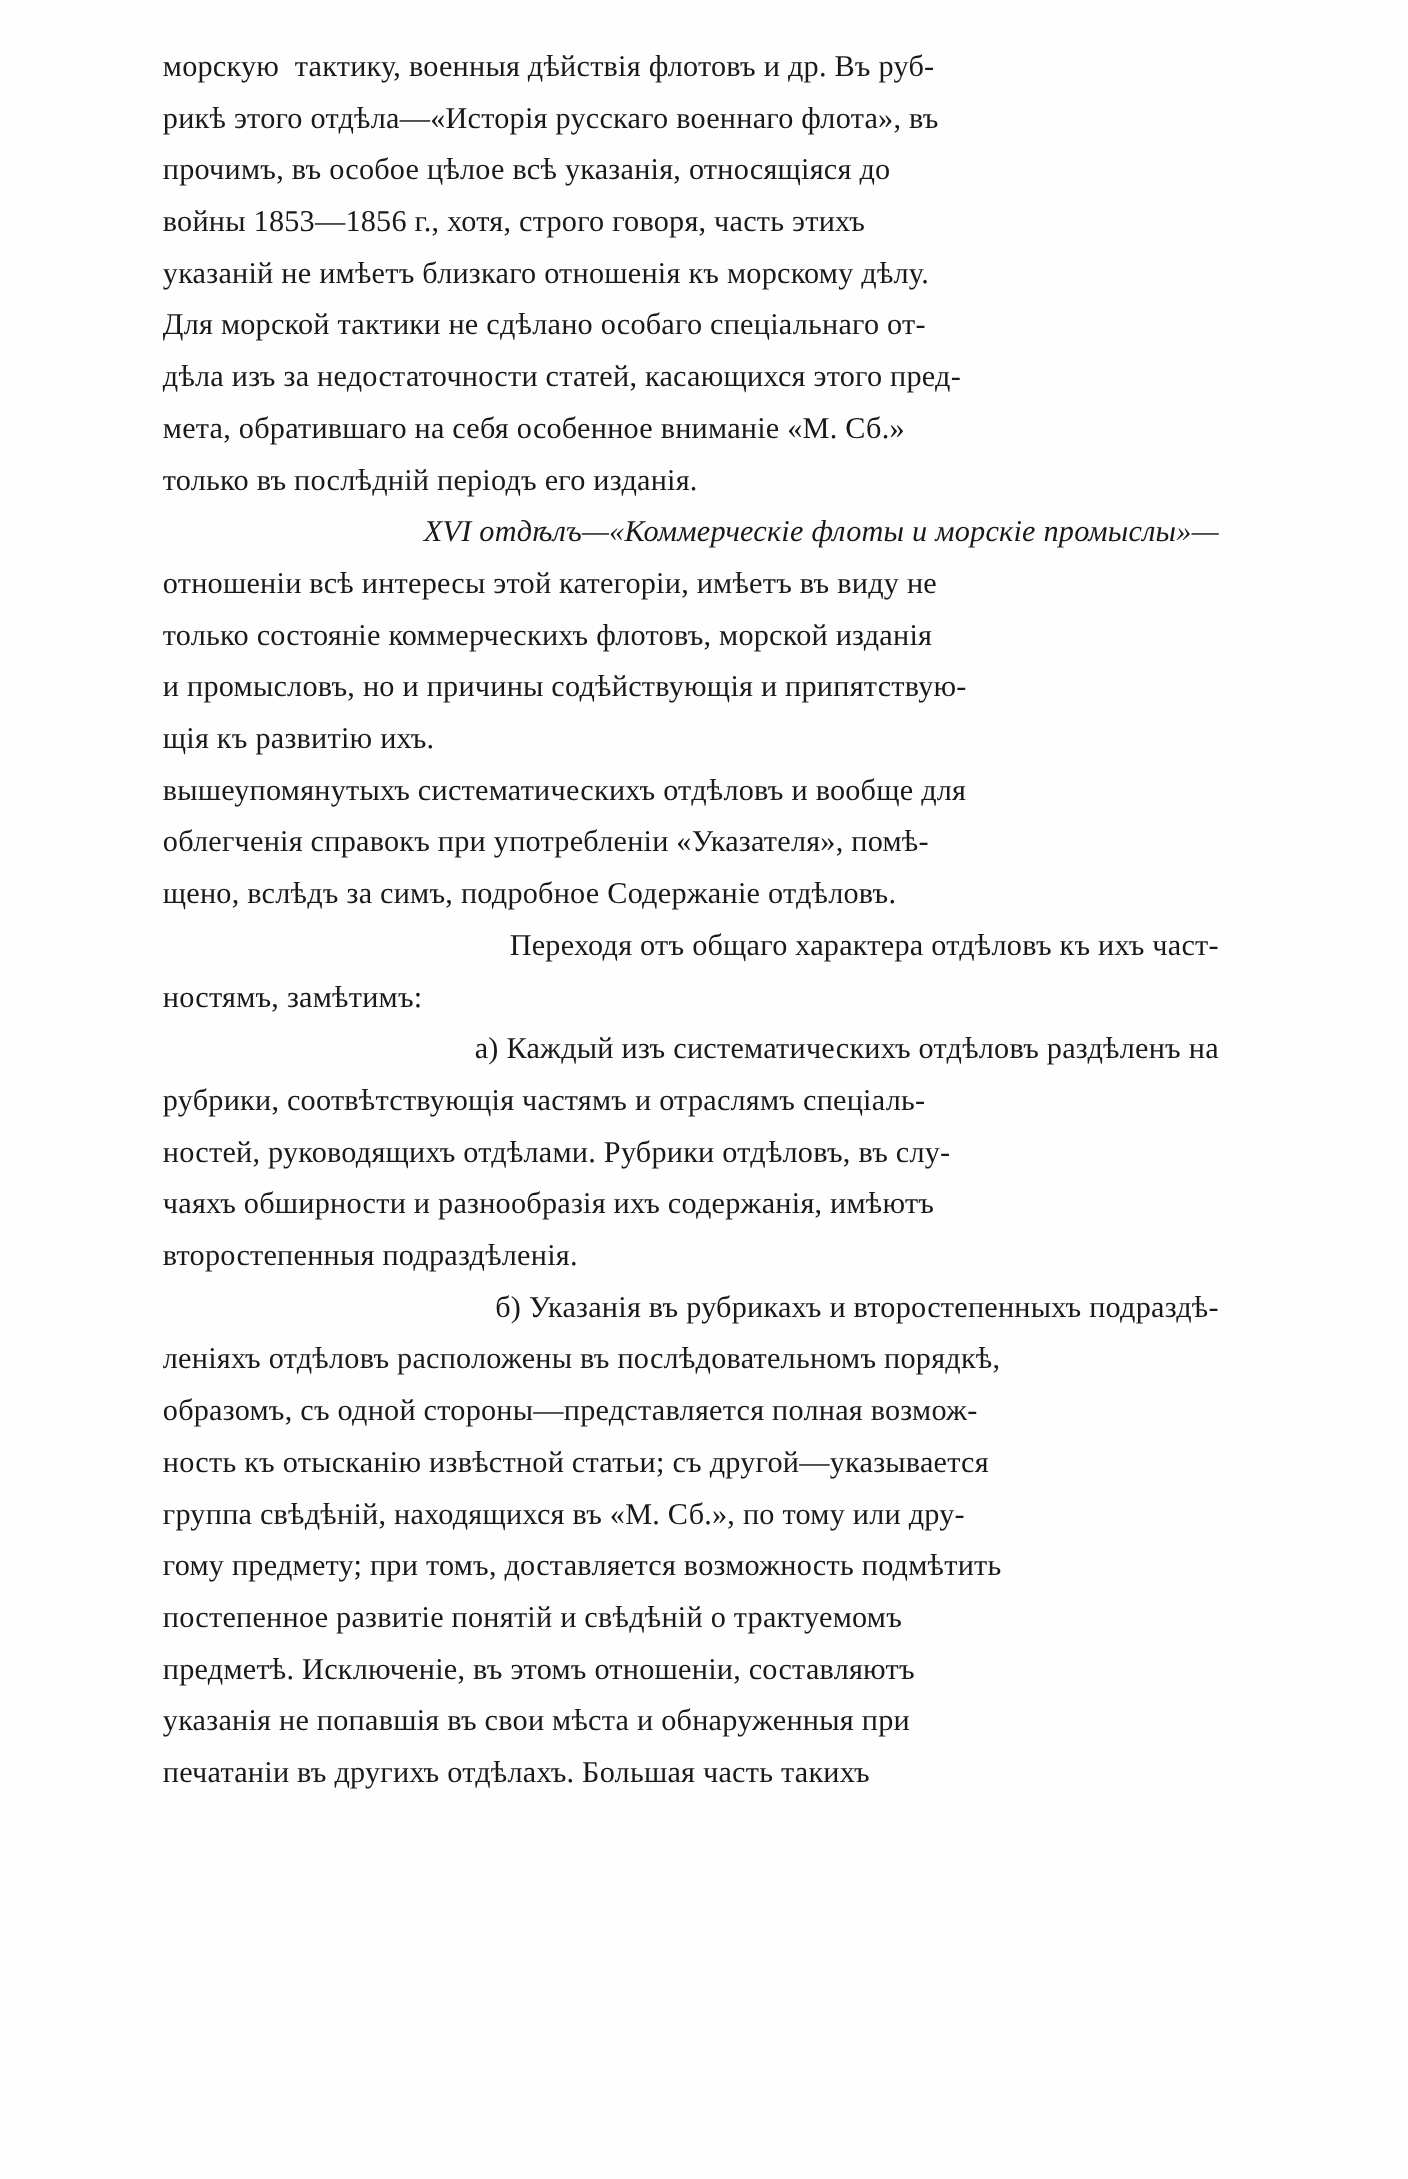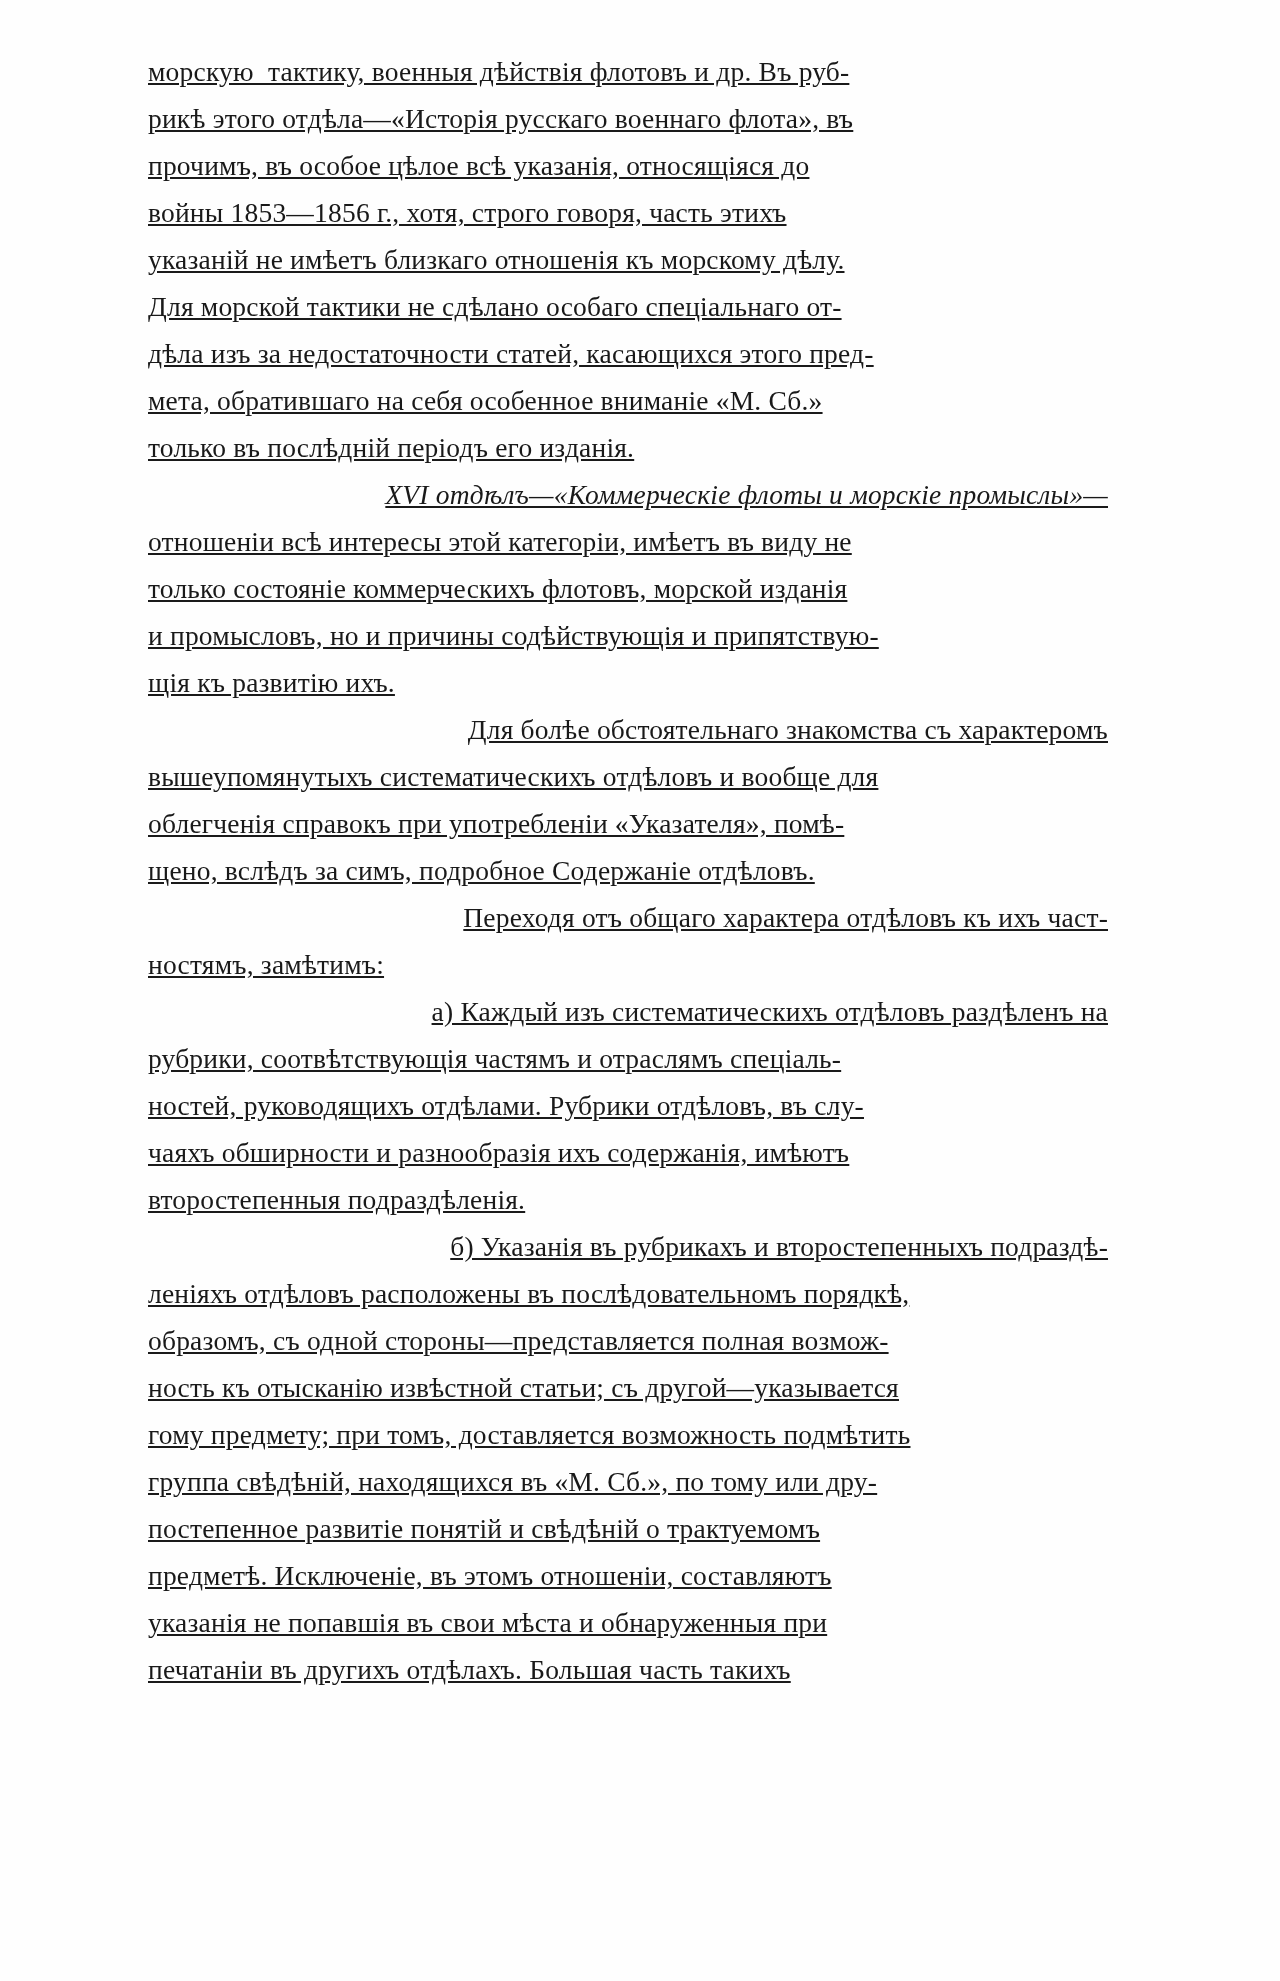--- a/index.html
+++ b/index.html
@@ -16,23 +16,22 @@
   .page {
     position: relative;
     width: 1280px;
     height: 1981px;
     background: #fefefe;
     overflow: hidden;
   }
   .text-column {
     position: absolute;
     left: 148px;
-    top: 48px;
+    top: 36px;
     width: 960px;
-    text-decoration: underline;
   }
   .para {
     margin: 0 0 0 0;
     font-size: 27.5px;
     line-height: 47px;
     text-align: justify;
     text-justify: inter-word;
     letter-spacing: 0.2px;
     color: #191919;
   }
@@ -109,21 +108,20 @@
         </span>
       <span class="line justify">
           <span>и промысловъ, но и причины содѣйствующія и припятствую-</span>
         </span>
       <span class="line"><span>щія къ развитію ихъ.</span></span>
     </p>
 
     <p class="para">
       <span class="line justify">
           <span class="indent"></span>
-          <span>Для болѣе обстоятельнаго знакомства съ характеромъ</span>
         </span>
       <span class="line justify">
           <span>вышеупомянутыхъ систематическихъ отдѣловъ и вообще для</span>
         </span>
       <span class="line justify">
           <span>облегченія справокъ при употребленіи «Указателя», помѣ-</span>
         </span>
       <span class="line"><span>щено, вслѣдъ за симъ, подробное Содержаніе отдѣловъ.</span></span>
     </p>
 
@@ -160,24 +158,24 @@
       <span class="line justify">
           <span>леніяхъ отдѣловъ расположены въ послѣдовательномъ порядкѣ,</span>
         </span>
       <span class="line justify">
           <span>образомъ, съ одной стороны—представляется полная возмож-</span>
         </span>
       <span class="line justify">
           <span>ность къ отысканію извѣстной статьи; съ другой—указывается</span>
         </span>
       <span class="line justify">
-          <span>гому предмету; при томъ, доставляется возможность подмѣтить</span>
+          <span>группа свѣдѣній, находящихся въ «М. Сб.», по тому или дру-</span>
         </span>
       <span class="line justify">
-          <span>группа свѣдѣній, находящихся въ «М. Сб.», по тому или дру-</span>
+          <span>гому предмету; при томъ, доставляется возможность подмѣтить</span>
         </span>
       <span class="line justify">
           <span>постепенное развитіе понятій и свѣдѣній о трактуемомъ</span>
         </span>
       <span class="line justify">
           <span>предметѣ. Исключеніе, въ этомъ отношеніи, составляютъ</span>
         </span>
       <span class="line justify">
           <span>указанія не попавшія въ свои мѣста и обнаруженныя при</span>
         </span>

